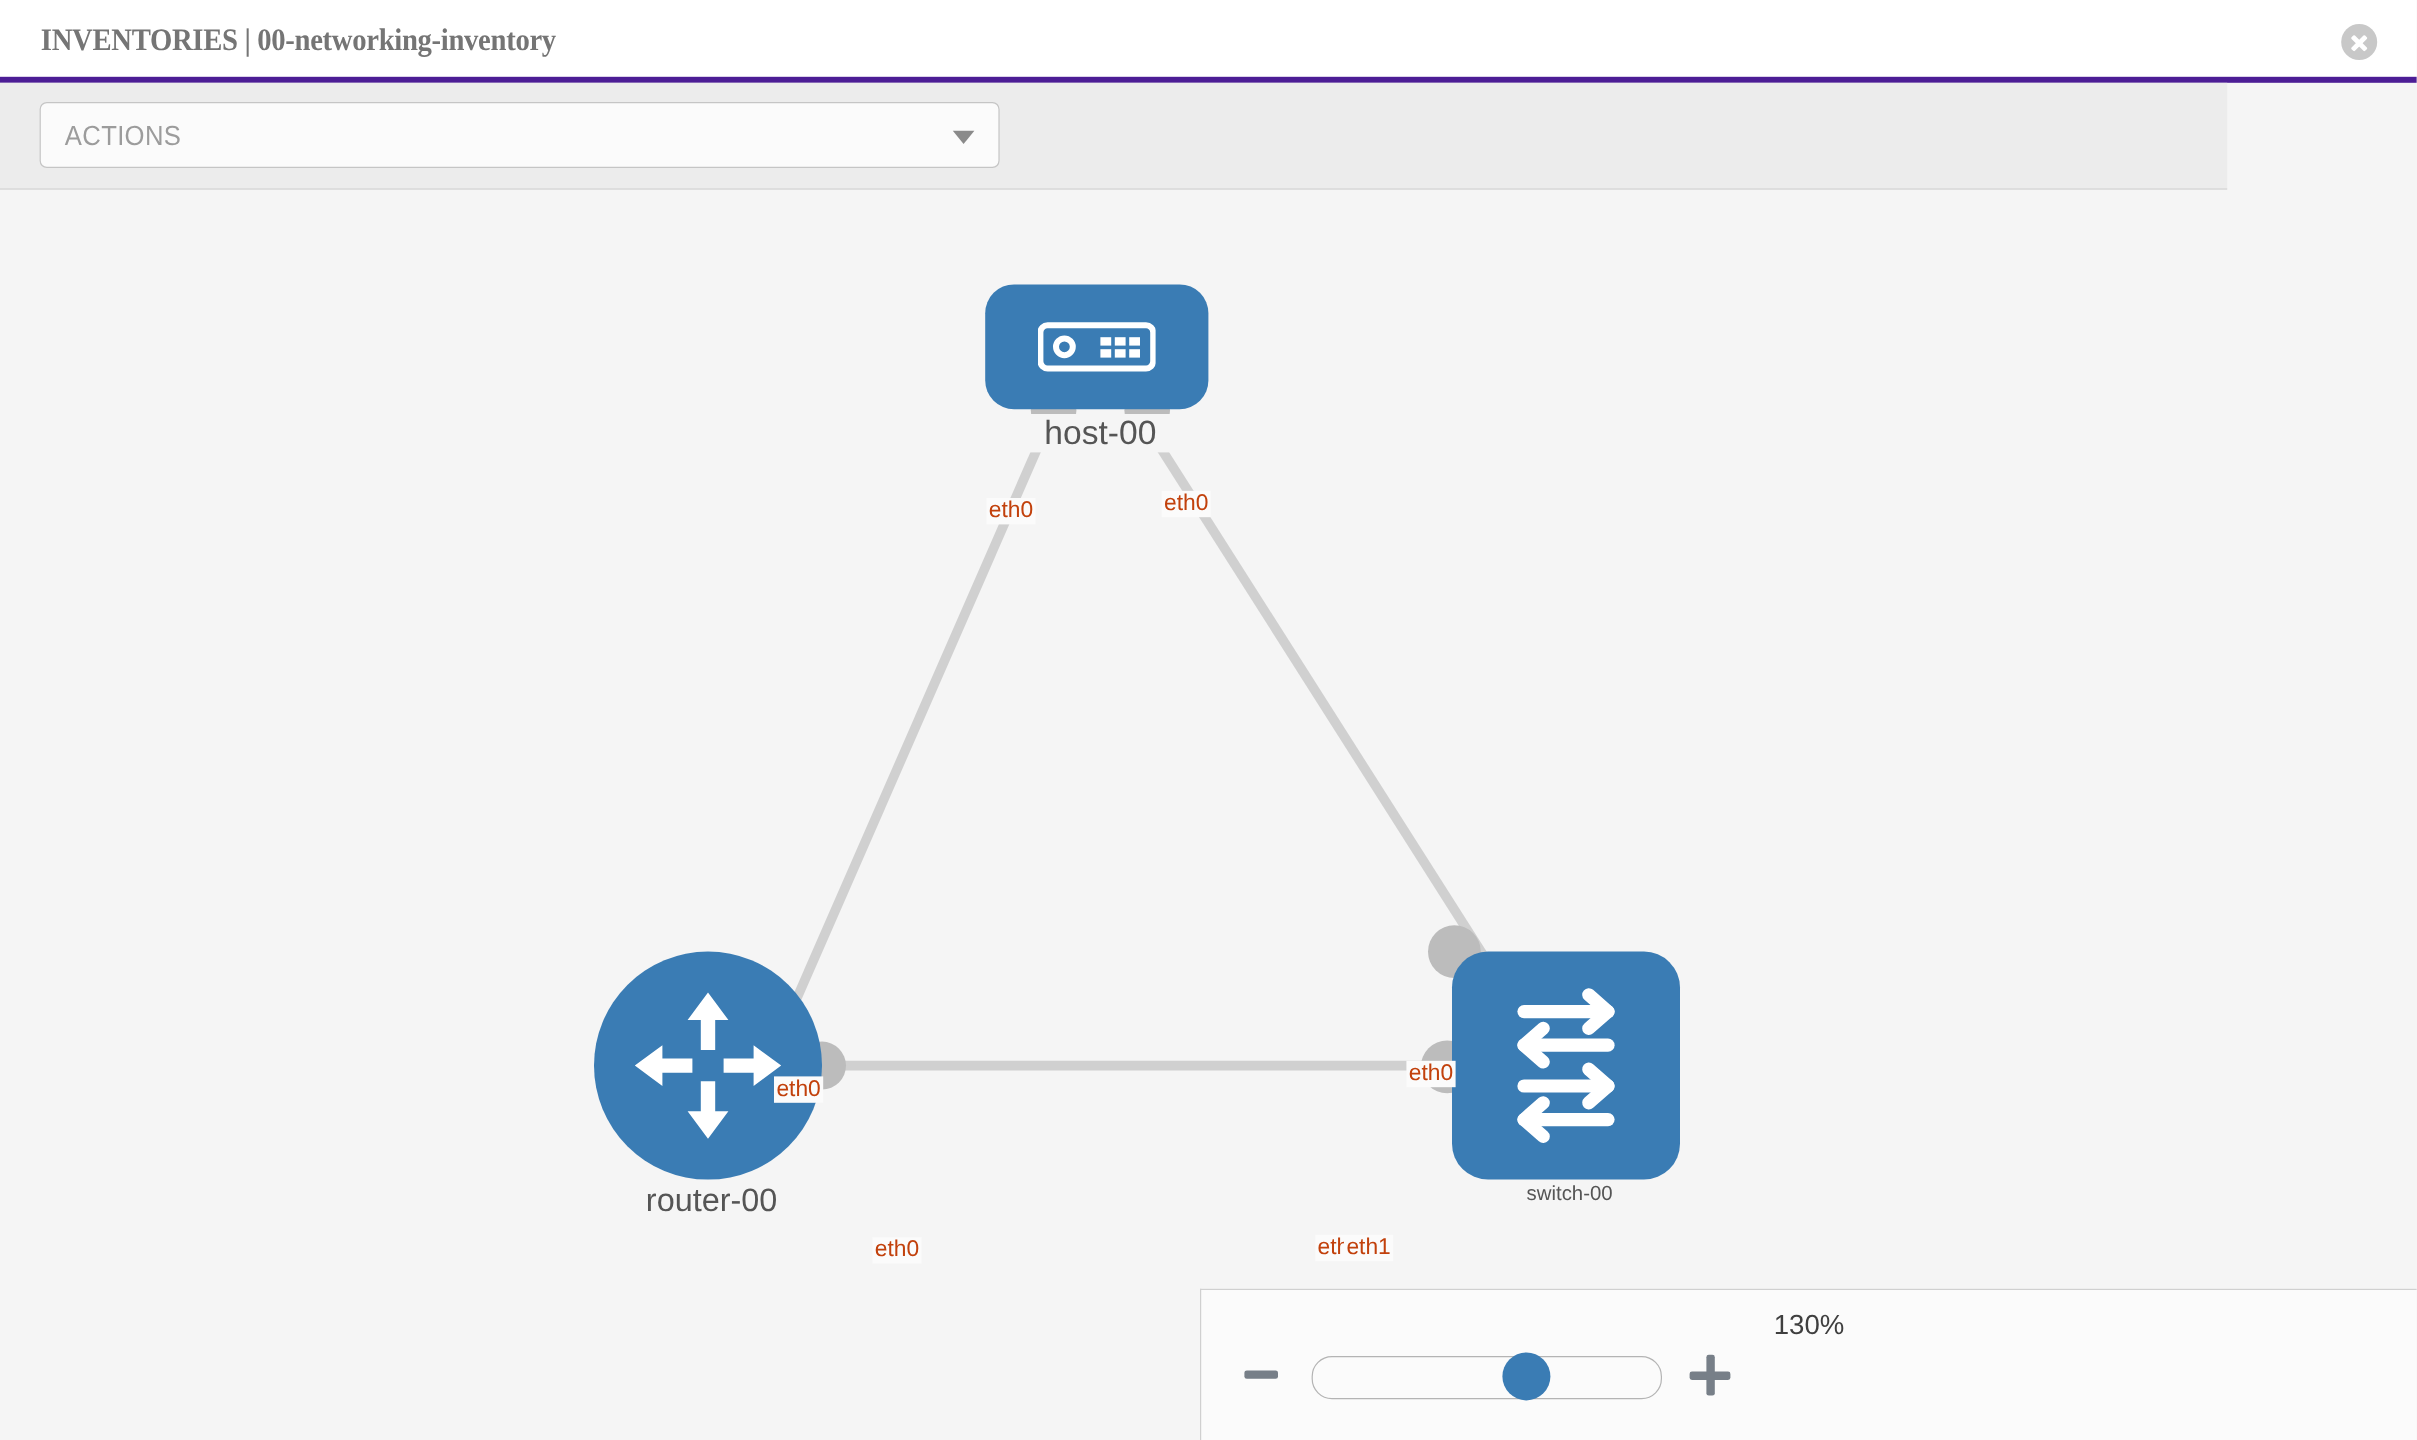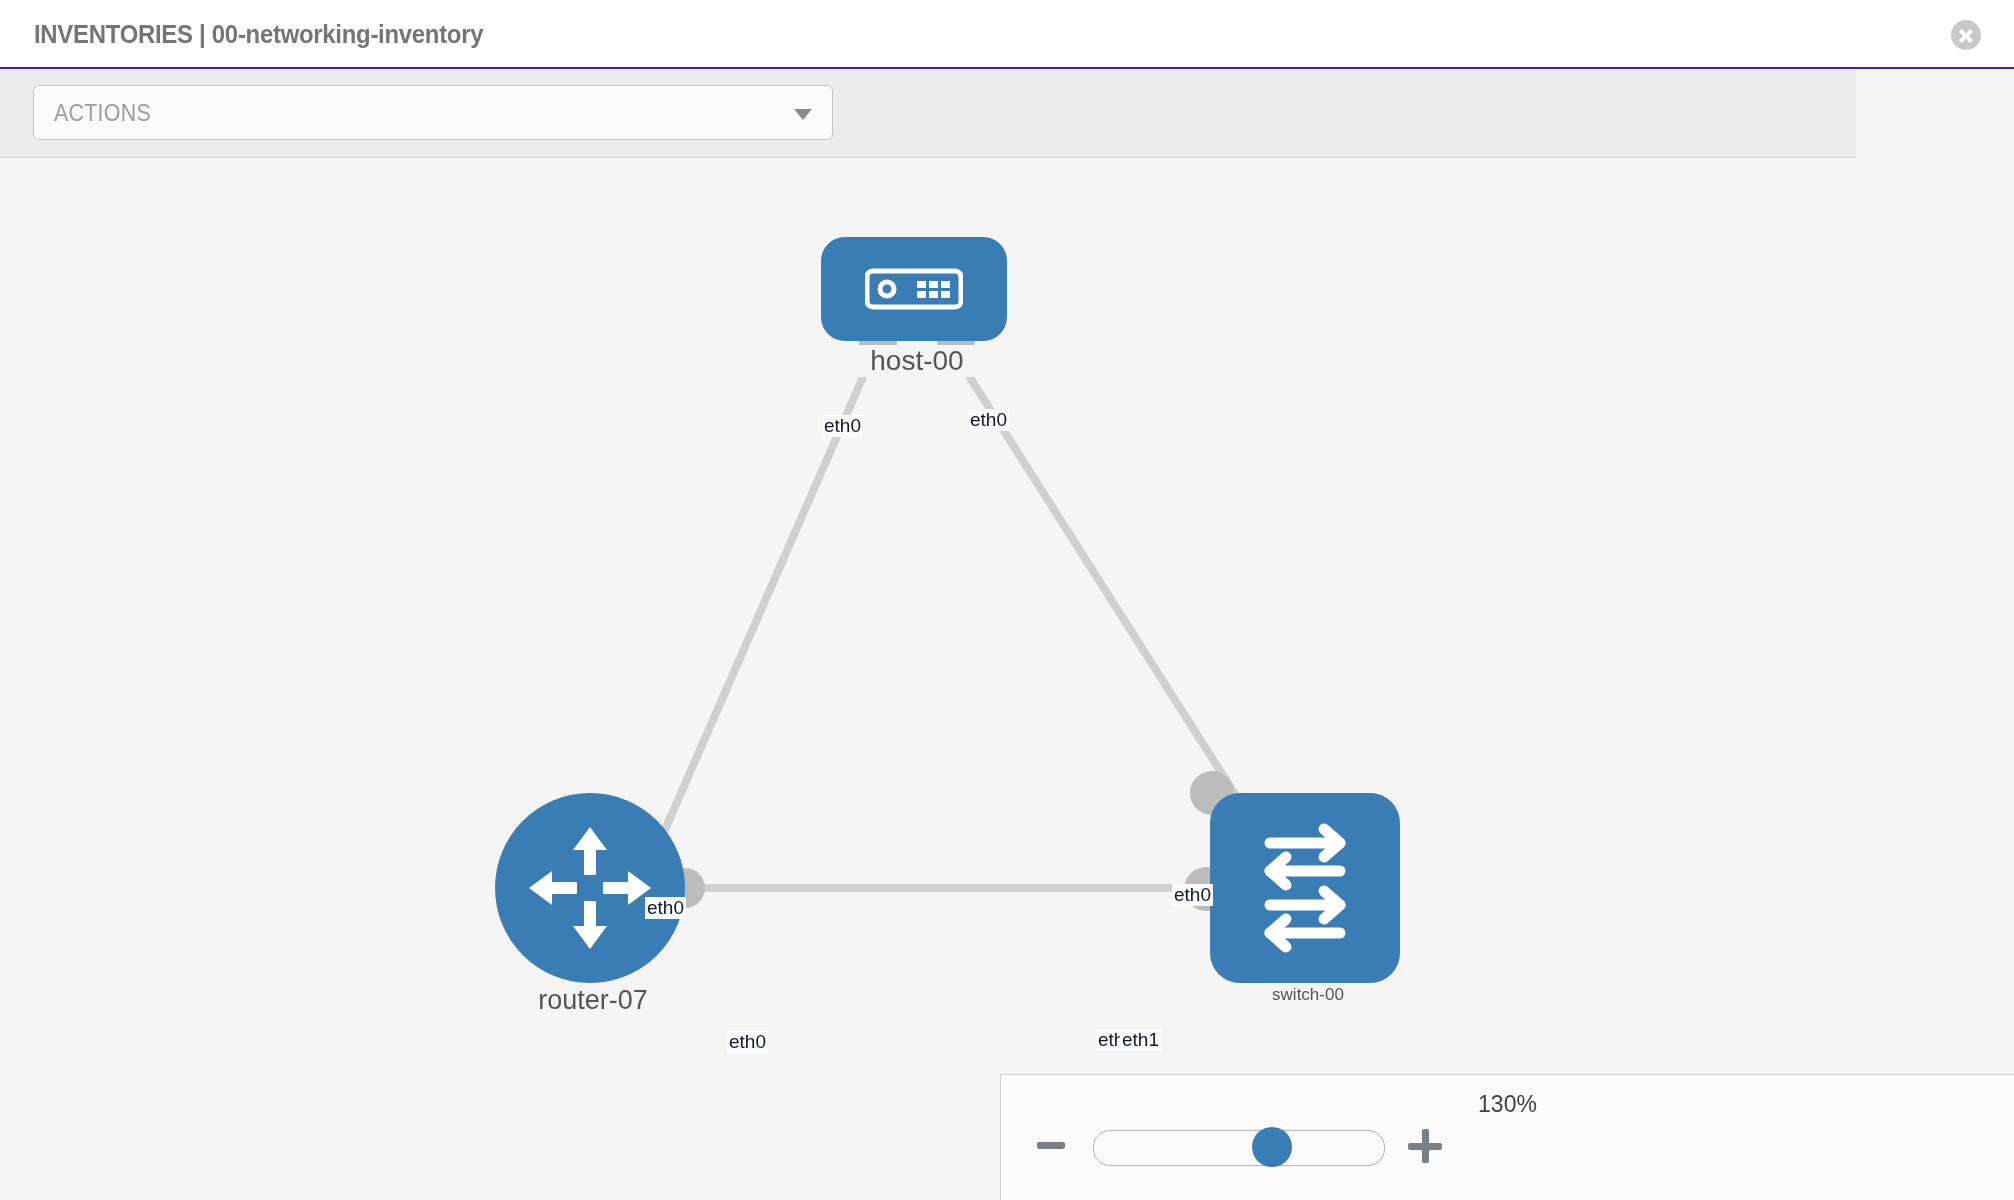--- a/index.html
+++ b/index.html
@@ -8,22 +8,23 @@
     background:#f5f5f5;
     font-family:"Liberation Sans","DejaVu Sans",sans-serif;
     overflow:hidden;
     position:relative;
   }
 
   
   #header{
     position:absolute;left:0;top:0;width:2014px;height:69px;
     background:#ffffff;
-    border-bottom:2px solid #4c1d95;
+    border-bottom:5px solid #4c1d95;
     box-sizing:border-box;
+    font-family:Liberation Serif, serif;
   }
   #page-title{
     position:absolute;left:34px;top:19px;
     font-size:26px;font-weight:bold;color:#757575;
     letter-spacing:-0.3px;
     white-space:nowrap;
     font-stretch:condensed;
     transform:scaleX(0.92);transform-origin:left center;
   }
   #close-icon{
@@ -97,21 +98,21 @@
     white-space:nowrap;
     padding:0 3px;
     text-align:center;
   }
   .port{
     position:absolute;
     background:#bcbcbc;border-radius:50%;
   }
   .port-label{
     position:absolute;
-    font-size:19px;color:#0f172a;
+    font-size:19px;color:#c2410c;
     background:#fbfbfb;
     white-space:nowrap;
     padding:0 2px;
     line-height:22px;
   }
 
   
   #node-host{left:821px;top:78px;}
   #node-host .node-shape{width:186px;height:104px;border-radius:24px;}
   #node-host .node-label{left:-12px;top:108px;width:210px;font-size:28px;}
@@ -247,21 +248,21 @@
 
         <path d="M69 8 L86 31 L75 31 L75 56 L63 56 L63 31 L52 31 Z"></path>
 
         <path d="M69 130 L86 107 L75 107 L75 82 L63 82 L63 107 L52 107 Z"></path>
 
         <path d="M8 69 L31 52 L31 63 L56 63 L56 75 L31 75 L31 86 Z"></path>
 
         <path d="M130 69 L107 52 L107 63 L82 63 L82 75 L107 75 L107 86 Z"></path>
       </g>
     </svg>
-    <div class="node-label">router-07</div>
+    <div class="node-label">router-00</div>
   </div>
 
   <div class="port-label" style="left:645px;top:738px;">eth0</div>
   <div class="port-label" style="left:727px;top:872px;">eth0</div>
 
   <div class="node" id="node-switch">
     <div class="port" style="left:-20px;top:-22px;width:44px;height:44px;"></div>
     <div class="port" style="left:-26px;top:74px;width:44px;height:44px;"></div>
     <div class="node-shape"></div>
     <svg style="position:absolute;left:30px;top:30px;" width="130" height="130" viewBox="0 0 130 130">

